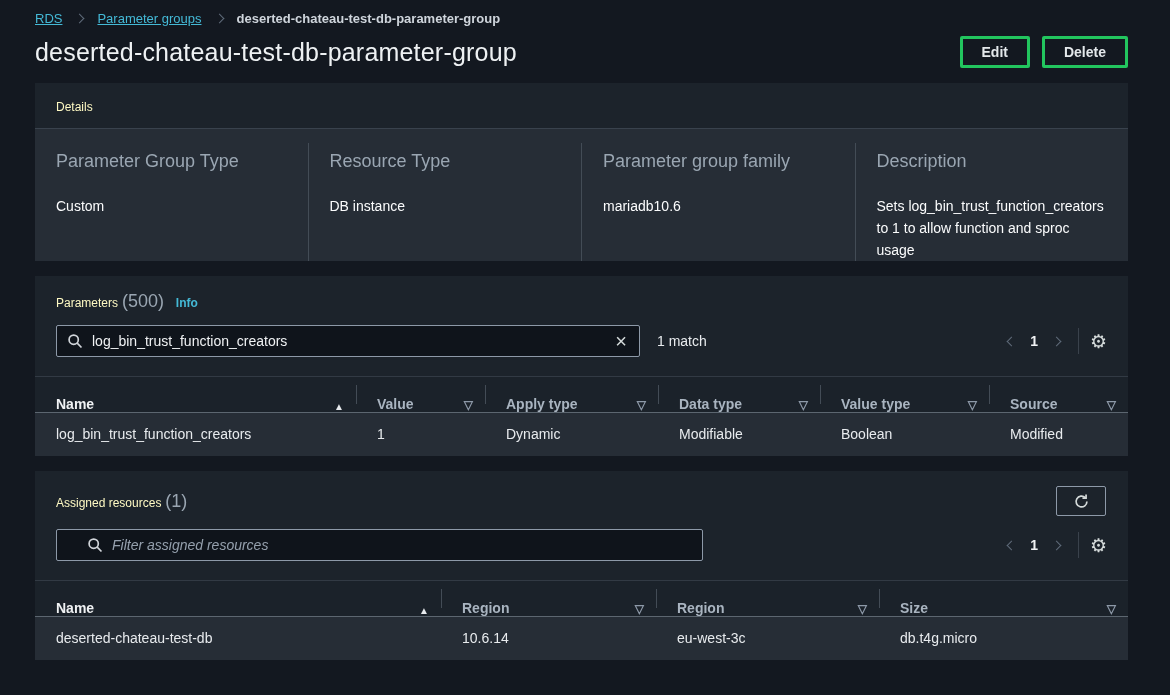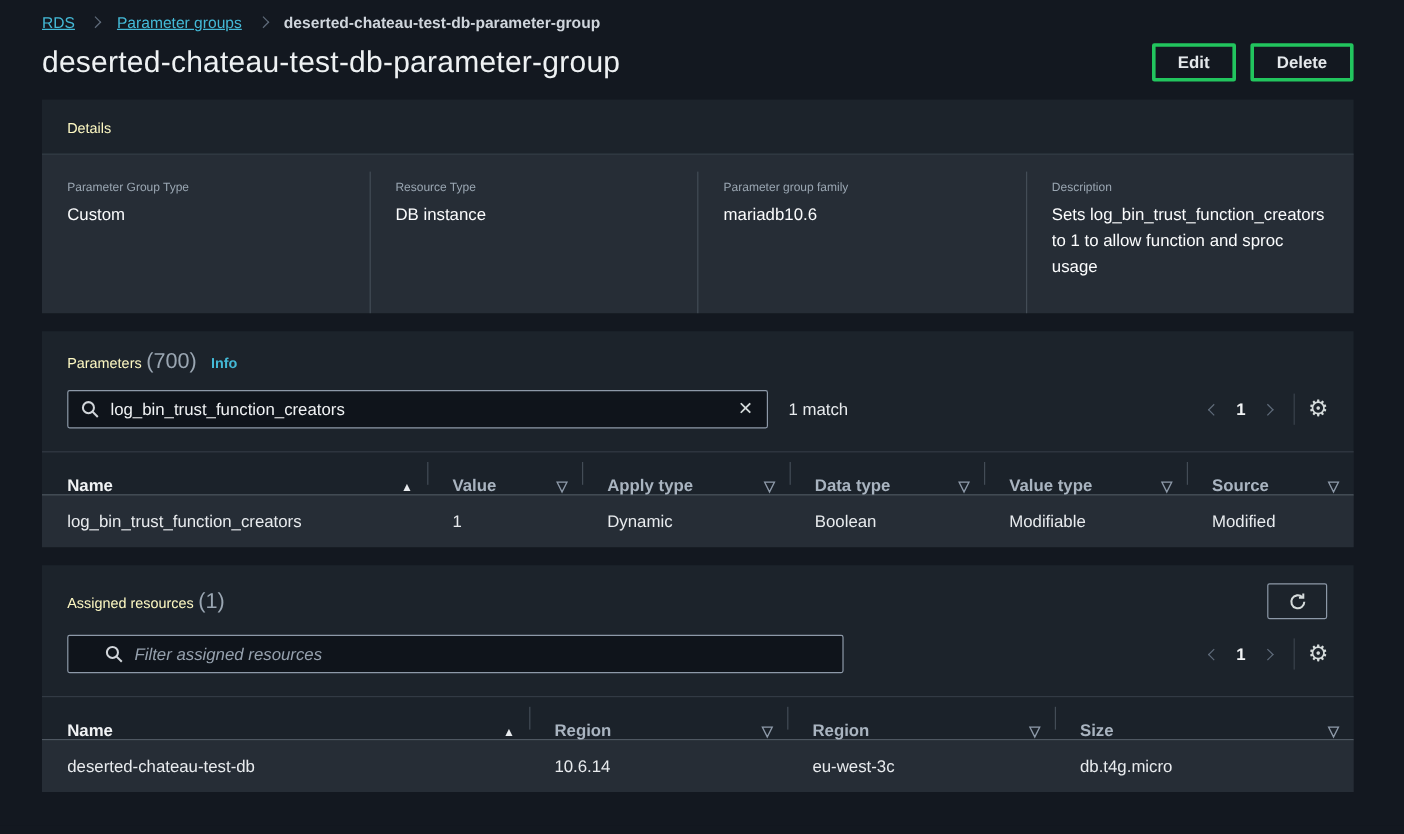--- a/index.html
+++ b/index.html
@@ -28,21 +28,21 @@
   
   .container { margin:15px 42px 0 35px; background:#1c232b; }
   .panel-head { padding:15px 21px 14px; border-bottom:1px solid #39424d; }
   h2 { font-size:12px; font-weight:400; color:#fef9c3; display:inline; }
   .count { color:#9aa6b2; font-weight:400; font-size:18px; }
   .info-link { color:#44b9d6; font-size:12px; font-weight:700; margin-left:8px; text-decoration:none; cursor:pointer; }
   
   .details-body { background:#262d36; display:flex; height:132px; padding-top:14px; }
   .detail-field { flex:1; padding:8px 20px 0 21px; }
   .detail-field + .detail-field { border-left:1px solid #434c56; }
-  .detail-label { color:#9aa6b2; font-size:10px; margin-bottom:6px; }
+  .detail-label { color:#9aa6b2; font-size:18px; margin-bottom:24px; }
   .detail-value { color:#fbfcfd; font-size:14px; line-height:1.57; }
   
   .section { padding-top:15px; }
   .title-row { display:flex; justify-content:space-between; align-items:center; padding:0 22px 0 21px; }
   .controls-row { display:flex; align-items:center; margin:13px 21px 0 21px; }
   .search-box {
     height:32px; border:1px solid #8d99a8; border-radius:2px; background:#0f141b;
     display:flex; align-items:center; padding:0 6px 0 10px;
   }
   .search-box input {
@@ -122,21 +122,21 @@
         <div class="detail-label">Description</div>
         <div class="detail-value">Sets log_bin_trust_function_creators to 1 to allow function and sproc usage</div>
       </div>
     </div>
   </section>
 
   <section class="container section">
     <div class="title-row">
       <div>
         <h2>Parameters</h2>
-        <span class="count">(700)</span>
+        <span class="count">(500)</span>
         <a class="info-link">Info</a>
       </div>
     </div>
 
     <div class="controls-row">
       <div class="search-box w-params">
         <svg width="16" height="16" viewBox="0 0 16 16">
           <circle cx="6.7" cy="6.7" r="4.6" fill="none" stroke="#d1d5da" stroke-width="1.7"></circle>
           <line x1="10.2" y1="10.2" x2="14.5" y2="14.5" stroke="#d1d5da" stroke-width="1.7"></line>
         </svg>
@@ -184,22 +184,22 @@
       </div>
       <div class="th">
         <span>Source</span>
         <span class="sort">▽</span>
       </div>
     </div>
     <div class="trow grid-params">
       <div class="td">log_bin_trust_function_creators</div>
       <div class="td">1</div>
       <div class="td">Dynamic</div>
+      <div class="td">Modifiable</div>
       <div class="td">Boolean</div>
-      <div class="td">Modifiable</div>
       <div class="td">Modified</div>
     </div>
   </section>
 
   <section class="container section">
     <div class="title-row">
       <div>
         <h2>Assigned resources</h2>
         <span class="count">(1)</span>
       </div>

